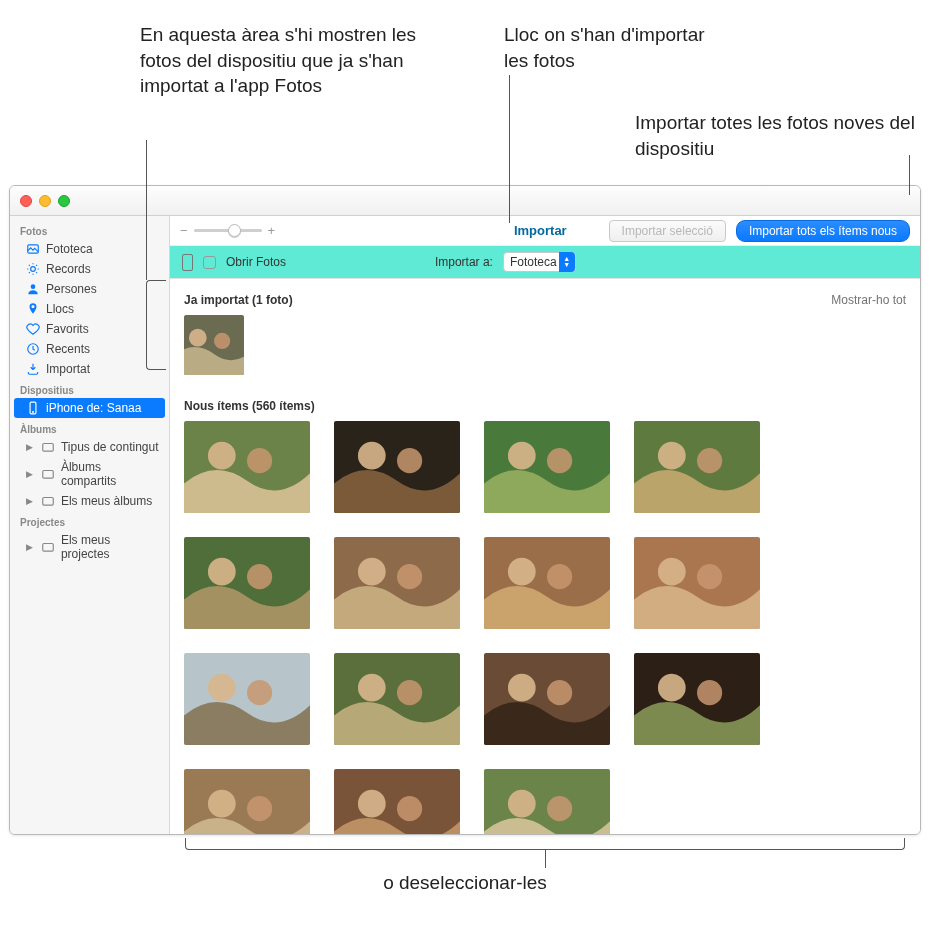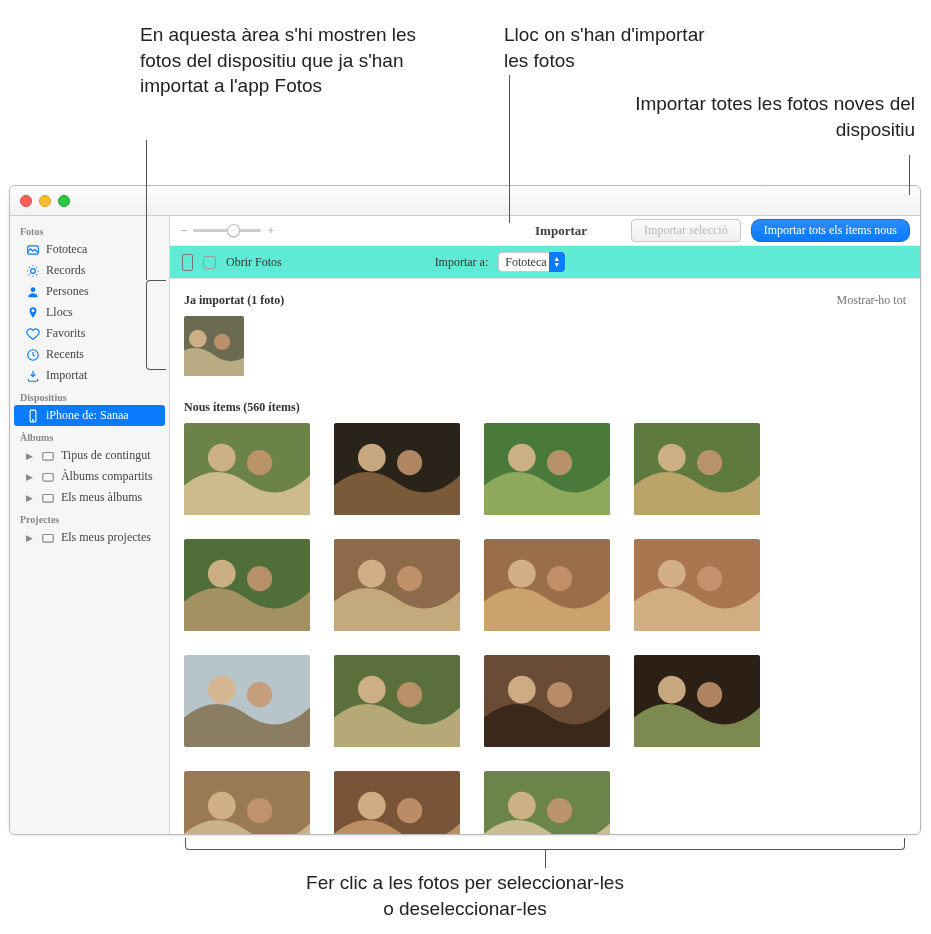--- a/index.html
+++ b/index.html
@@ -49,21 +49,21 @@
     border-bottom: 1px solid #d0d0d0;
     display: flex;
     align-items: center;
     padding: 0 10px;
   }
   .traffic { display:flex; gap:7px; }
   .traffic span { width:12px; height:12px; border-radius:50%; display:block; }
   .tl-close{background:#ff5f57;border:1px solid #e24640;}
   .tl-min{background:#febc2e;border:1px solid #dfa023;}
   .tl-max{background:#28c840;border:1px solid #1ba12e;}
-  .main { display:flex; height: calc(100% - 30px); font-family: Liberation Serif, serif; }
+  .main { display:flex; height: calc(100% - 30px); }
   .sidebar {
     width: 160px;
     background:#f6f6f6;
     border-right:1px solid #d8d8d8;
     padding-top:4px;
     font-size:12px;
     color:#444;
     overflow:hidden;
   }
   .sb-head { font-size:10px; font-weight:700; color:#888; text-transform:none; padding:6px 10px 2px; }
@@ -78,21 +78,21 @@
     display:flex;
     align-items:center;
     padding:0 10px;
     gap:10px;
     border-bottom:1px solid #eee;
   }
   .zoom { display:flex; align-items:center; gap:6px; color:#999; }
   .zoom-track { width:68px; height:3px; background:#cfcfcf; border-radius:2px; position:relative; }
   .zoom-thumb { position:absolute; left:34px; top:-5px; width:13px; height:13px; border-radius:50%; background:#fff; border:1px solid #bbb; box-shadow:0 1px 1px rgba(0,0,0,.2);}
   .spacer{flex:1;}
-  .tb-title{font-weight:700; color:#404040; font-size:13px;}
+  .tb-title{font-weight:700; color:#0369a1; font-size:13px;}
   .btn{ font-size:12px; padding:3px 12px; border-radius:4px; border:1px solid #c9c9c9; background:linear-gradient(#fbfbfb,#efefef); }
   .btn.disabled{color:#b8b8b8;}
   .btn.primary{ background:linear-gradient(#2a8cff,#0a7aff); border-color:#0a6be0; color:#fff;border-radius:9px; }
   .subbar{
     display:flex; align-items:center; gap:10px; padding:6px 12px;
     background:#5eead4; border-bottom:1px solid #e3e3e3; font-size:12px;
   }
   .device-mini{width:11px;height:17px;border:1px solid #777;border-radius:2px;position:relative;}
   .chk{width:13px;height:13px;border:1px solid #999;border-radius:3px;display:inline-block;}
   .select{
@@ -111,21 +111,21 @@
   svg.ic{width:14px;height:14px;}
   .callout-bracket-h {
     position:absolute; border:1px solid #555; border-top:none; border-radius:0 0 4px 4px;
   }
 </style>
 </head>
 <body>
 
 <div class="callout" style="left:140px; top:22px; width:280px;">En aquesta àrea s'hi mostren les fotos del dispositiu que ja s'han importat a l'app Fotos</div>
 <div class="callout" style="left:504px; top:22px; width:230px;">Lloc on s'han d'importar les fotos</div>
-<div class="callout" style="left:635px; top:91px; width:280px; text-align:right;">Importar totes les fotos noves del dispositiu</div>
+<div class="callout" style="left:635px; top:110px; width:280px; ">Importar totes les fotos noves del dispositiu</div>
 
 <div class="callout-line" style="left:146px; top:140px; width:1px; height:140px;"></div>
 <div class="callout-bracket" style="left:146px; top:280px; width:20px; height:90px;"></div>
 
 <div class="callout-line" style="left:509px; top:75px; width:1px; height:148px;"></div>
 <div class="callout-line" style="left:909px; top:155px; width:1px; height:40px;"></div>
 
 <div class="app-window">
   <div class="titlebar">
     <div class="traffic">
@@ -423,15 +423,14 @@
             </div>
           </div>
       </div>
     </div>
   </div>
 </div>
 
 <div class="callout-bracket-h" style="left:185px; top:838px; width:720px; height:12px;"></div>
 <div class="callout-line" style="left:545px; top:850px; width:1px; height:18px;"></div>
 <div class="callout" style="left:80px; top:870px; width:770px; text-align:center;">
-  <div>Fer clic a les fotos per seleccionar-les</div>
   <div>o deseleccionar-les</div>
 </div>
 
 </body></html>

